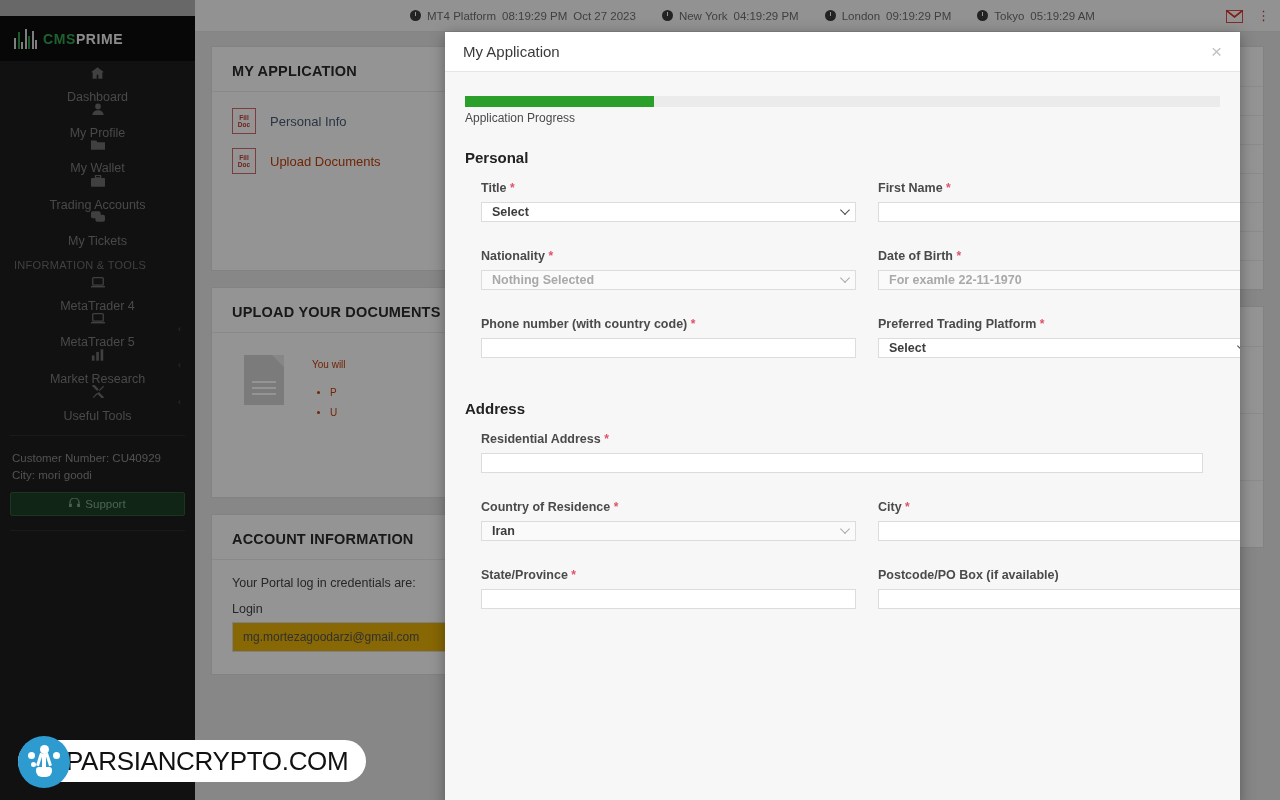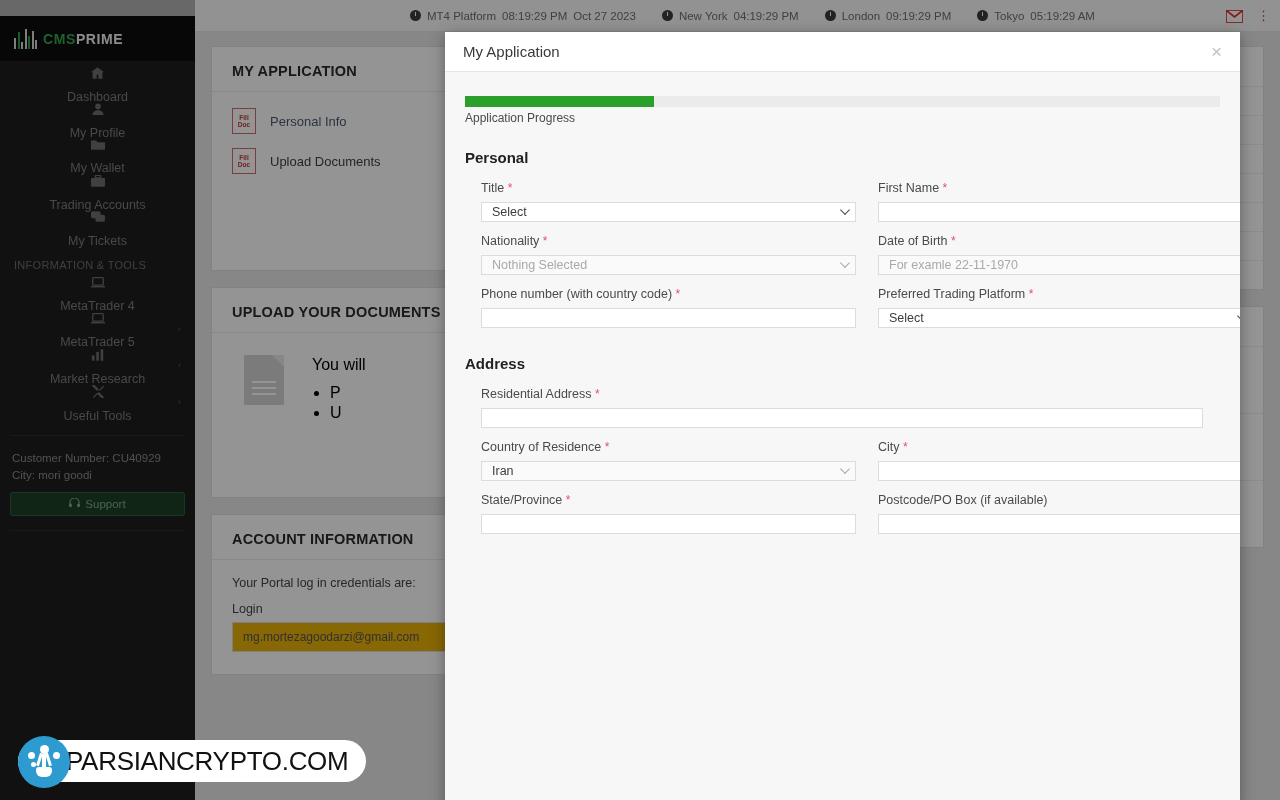--- a/index.html
+++ b/index.html
@@ -96,28 +96,28 @@
   .card-sep { height:1px; background:#ececec; margin: 0 0px; }
   .card-body { padding: 16px 20px 22px 20px; }
 
   .app-link { display:flex; align-items:center; gap:14px; margin-bottom: 14px; cursor:pointer; }
   .pdf-ico {
     width:24px; height:26px; border:1px solid #d46a6a; color:#c0392b;
     font-size:6.5px; font-weight:bold; line-height:7px; text-align:center;
     padding-top:5px; background:#fff;
   }
   .app-link-txt { font-size:13px; color:#4a5a72; }
-  .app-link-txt.dark { color:#404040; }
+  .app-link-txt.dark { color:#c2410c; }
 
   .upload-row { display:flex; gap: 28px; align-items:flex-start; padding-top: 6px; }
   .doc-ico { width:40px; height:50px; background:#d5d5d5; position:relative; flex:none; margin-left:12px;}
   .doc-ico::after{ content:""; position:absolute; right:0; top:0; border-top:12px solid #e9e9e9; border-left:12px solid transparent;}
   .doc-ico i { position:absolute; left:8px; width:24px; height:2px; background:#fff; display:block; }
   .doc-ico i:nth-of-type(1){ top:26px; } .doc-ico i:nth-of-type(2){ top:32px; } .doc-ico i:nth-of-type(3){ top:38px; }
-  .upload-text { font-size:16px; color:#000000; line-height:20px; }
+  .upload-text { font-size:10px; color:#c2410c; line-height:20px; }
   .upload-text ul { margin:8px 0 0 0; padding-left: 18px; }
 
   .acct-line { font-size:12.5px; color:#444; margin-bottom:12px; }
   .acct-label { font-size:12.5px; color:#444; margin-bottom:6px; }
   .acct-input {
     border:1px solid #dcdcdc; background:#eab308; height:30px;
     display:flex; align-items:center; padding:0 10px; font-size:12px; color:#555;
     width: 420px;
   }
 
@@ -145,21 +145,21 @@
   .modal-body { padding: 24px 20px 0 20px; overflow:hidden; flex:1; }
 
   .progress-wrap { width: 755px; }
   .progress-track { height:11px; background:#ebebeb; width:100%; }
   .progress-fill { height:11px; background:#2aa02a; }
   .progress-label { font-size:12px; color:#4a4a4a; margin-top:4px; }
 
   .sec-title { font-size:15px; font-weight:bold; color:#222; margin: 24px 0 6px 0; }
 
   .form-grid { display:grid; grid-template-columns: 375px 375px; column-gap: 22px; padding-left: 16px; }
-  .fg { margin-bottom: 3px; }
+  .fg { margin-bottom: 18px; font-weight: bold; }
   .fg.full { grid-column: 1 / span 2; width: 722px; }
   .flabel { font-size:12.5px; color:#4a4a4a; margin: 9px 0 7px 0; }
   .req { color:#e0516b; font-size:12px; }
   .fctl {
     height:20px; background:#fff; border:1px solid #dcdcdc;
     display:flex; align-items:center; padding: 0 10px; font-size:12.5px; color:#3c3c3c;
     position:relative;
   }
   .fctl.placeholder { color:#a9a9a9; }
   .fctl.faint { color:#e2e2e2; }

